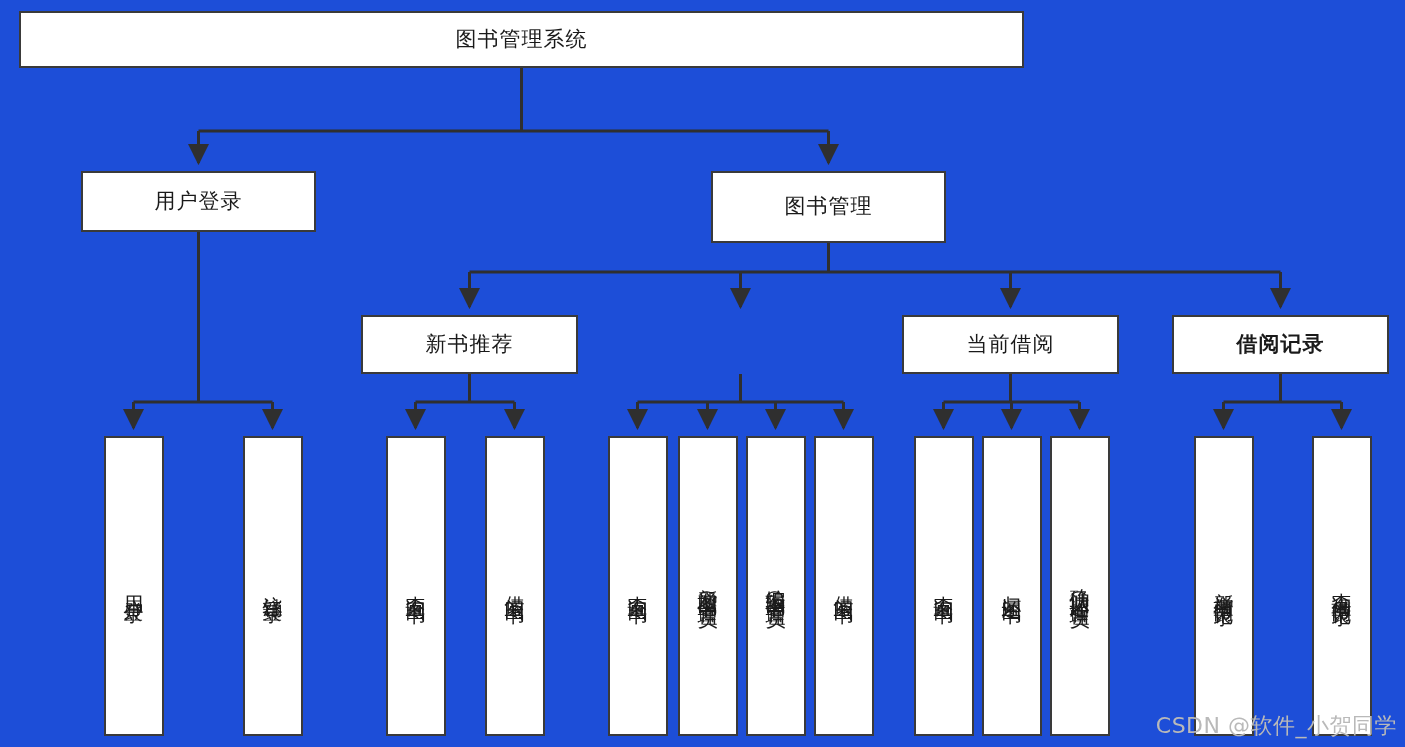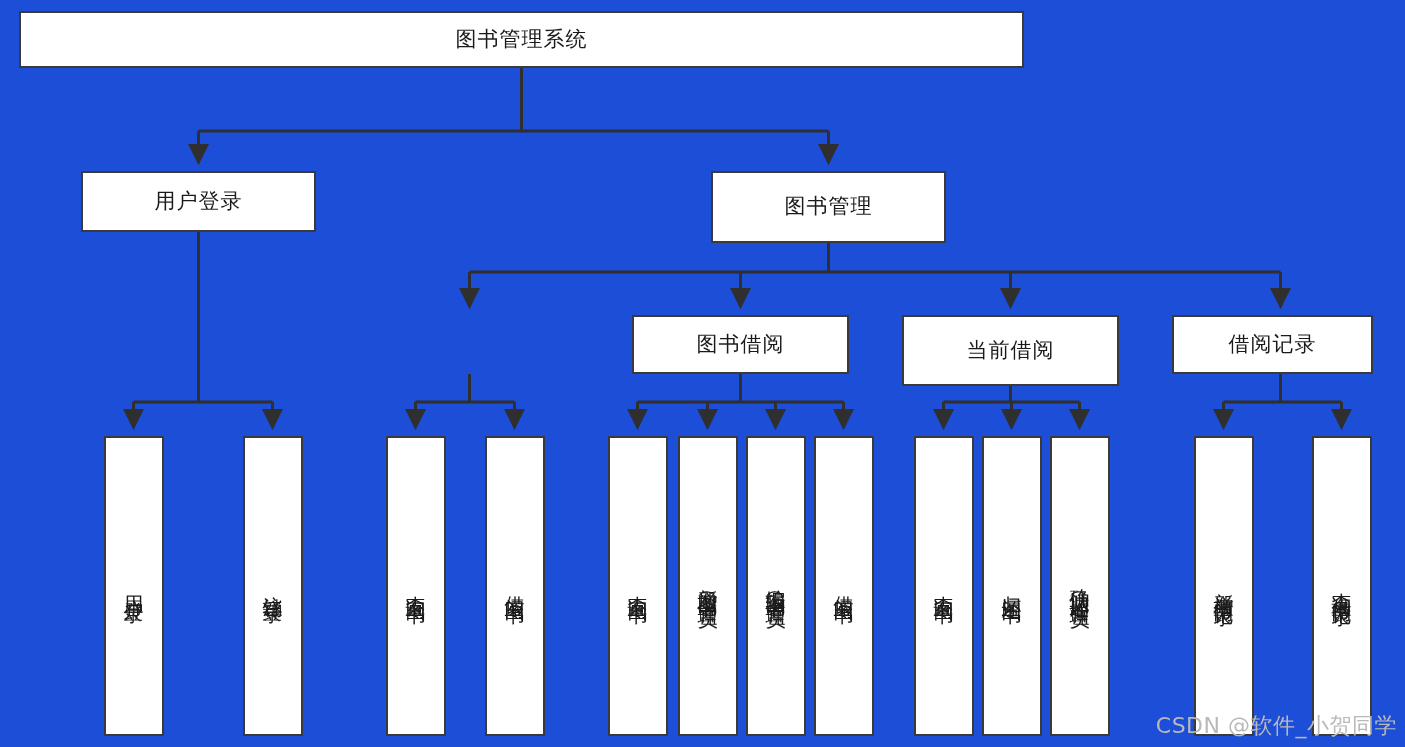--- a/index.html
+++ b/index.html
@@ -128,27 +128,27 @@
     <span class="node-label">图书管理系统</span>
   </div>
 
   <div class="node-box horizontal" style="left:81px; top:171px; width:235px; height:61px;">
     <span class="node-label">用户登录</span>
   </div>
   <div class="node-box horizontal" style="left:711px; top:171px; width:235px; height:72px;">
     <span class="node-label">图书管理</span>
   </div>
 
-  <div class="node-box horizontal" style="left:632px; top:315px; width:217px; height:59px;">
-    <span class="node-label">图书借阅</span>
+  <div class="node-box horizontal" style="left:361px; top:315px; width:217px; height:59px;">
+    <span class="node-label">新书推荐</span>
   </div>
-  <div class="node-box horizontal" style="left:902px; top:315px; width:217px; height:71px;">
+  <div class="node-box horizontal" style="left:902px; top:315px; width:217px; height:59px;">
     <span class="node-label">当前借阅</span>
   </div>
-  <div class="node-box horizontal" style="left:1172px; top:315px; width:201px; height:59px;">
+  <div class="node-box horizontal" style="left:1172px; top:315px; width:217px; height:59px;font-weight:bold;">
     <span class="node-label">借阅记录</span>
   </div>
 
   <div class="node-box vertical" style="left:104px; top:436px; width:60px; height:300px;">
     <span class="node-label">用户登录</span>
   </div>
   <div class="node-box vertical" style="left:243px; top:436px; width:60px; height:300px;">
     <span class="node-label">注销登录</span>
   </div>
   <div class="node-box vertical" style="left:386px; top:436px; width:60px; height:300px;">

